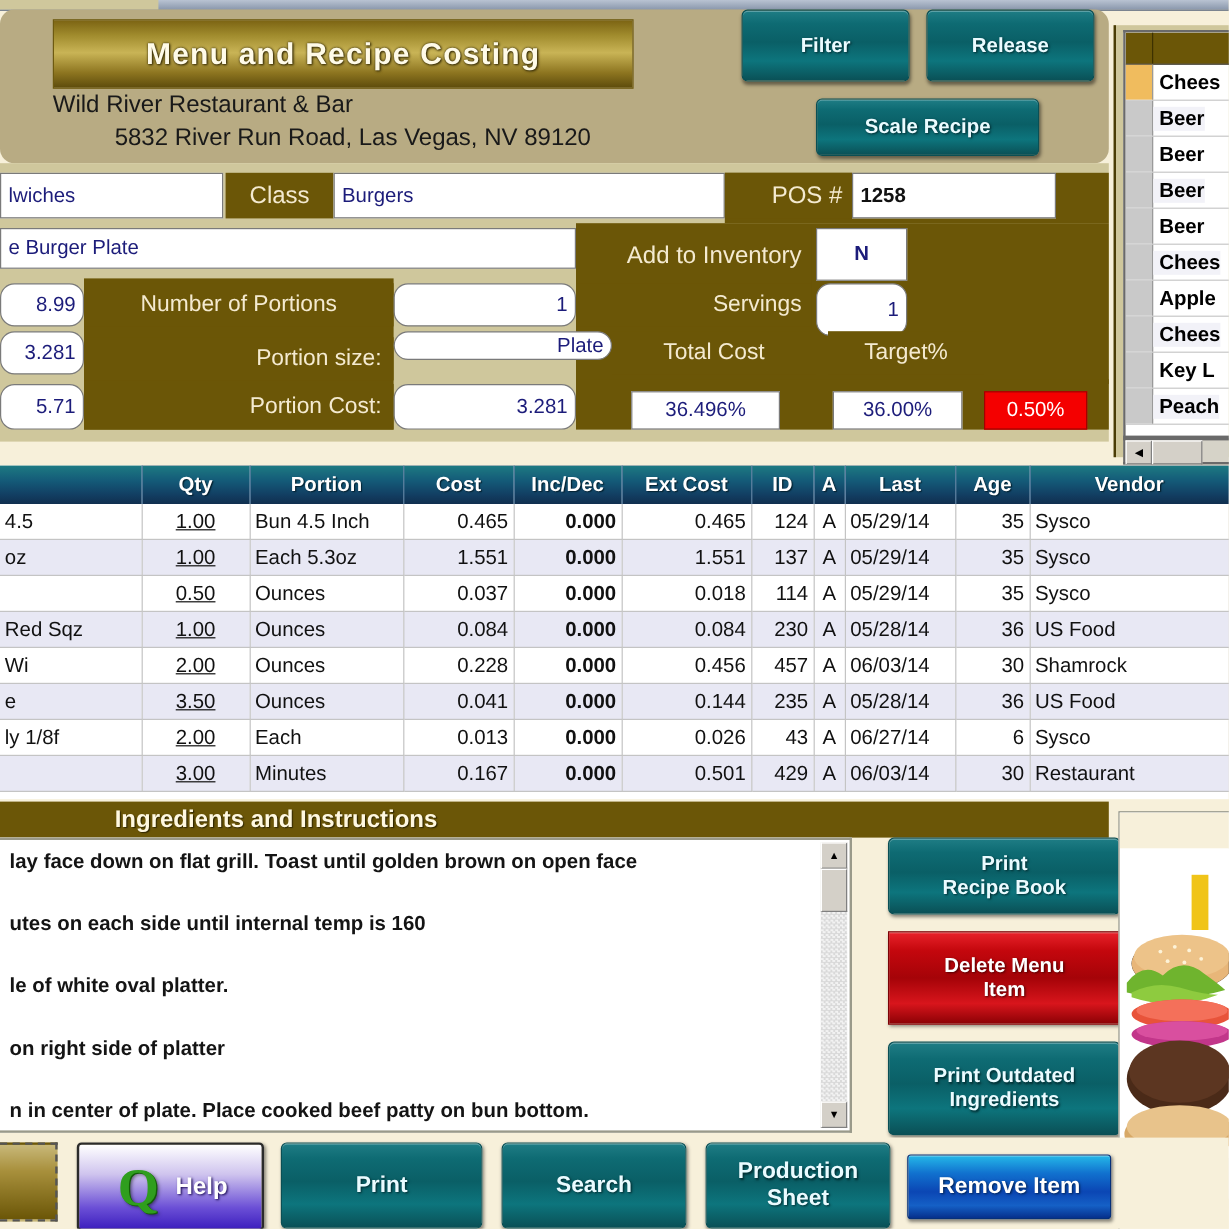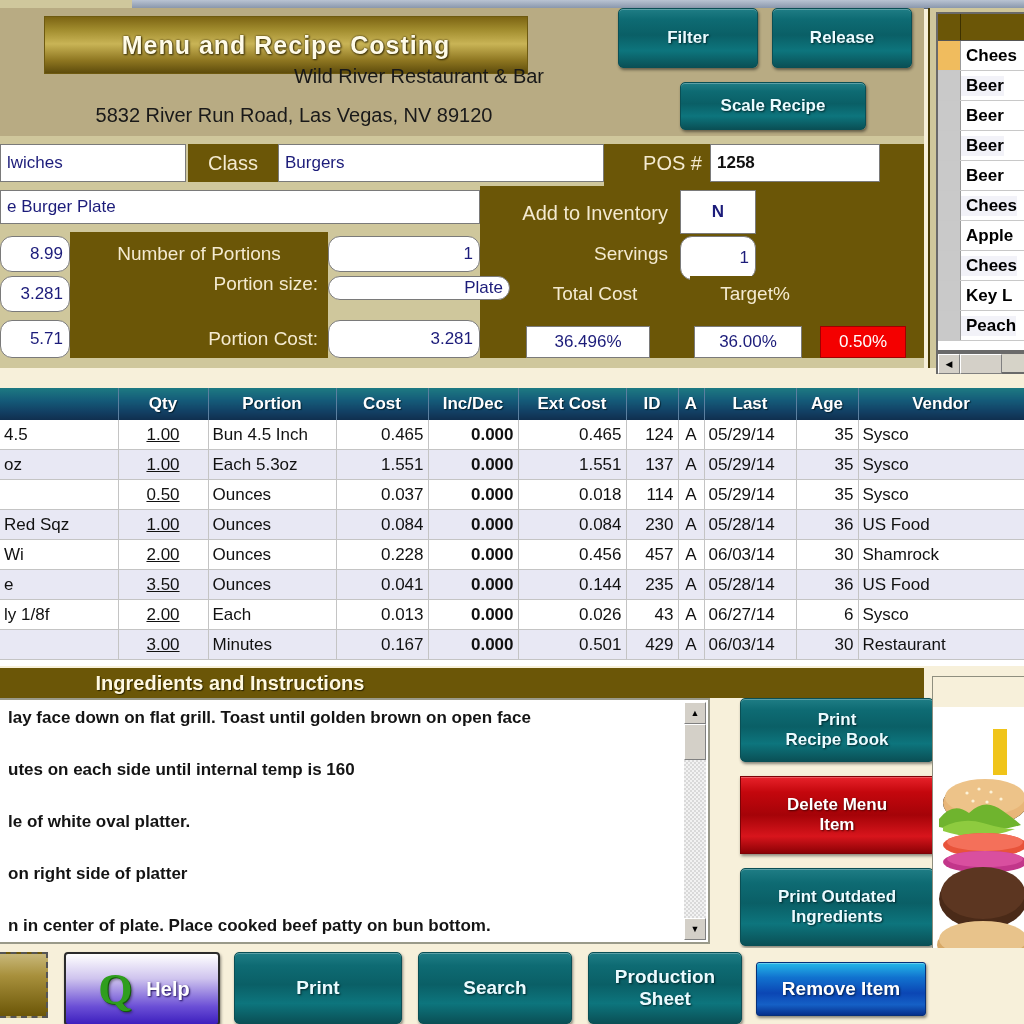--- a/index.html
+++ b/index.html
@@ -12,30 +12,30 @@
   }
   #app{position:relative;width:1024px;height:1024px;}
 
   
   .winstrip{position:absolute;left:0;top:0;width:1024px;height:8px;
     background:linear-gradient(#b9c3d2,#8a97ac);border-bottom:1px solid #5d6a7d;}
   .winstrip .lcap{position:absolute;left:0;top:0;width:132px;height:8px;background:#cfc79c;}
 
   
   .headerband{position:absolute;left:0;top:8px;width:924px;height:128px;
-    background:#b8ab83;}
+    background:#b8ab83;border-radius:12px;}
   .titleplate{position:absolute;left:44px;top:8px;width:482px;height:56px;
     background:linear-gradient(180deg,#7c6413 0%,#a08b2d 22%,#c9b456 48%,#8d7520 78%,#5e4c0c 100%);
     border:1px solid #6e5a10;}
   .titleplate span{
     display:block;line-height:56px;text-align:center;
     font-size:25px;font-weight:bold;letter-spacing:1px;color:#fffbe8;
     text-shadow:1px 1px 2px #3a2f06, 0 0 2px #2b2204;}
 
-  .rest-name{position:absolute;left:44px;top:57px;width:500px;text-align:right;
+  .rest-name{position:absolute;left:44px;top:68px;width:500px;text-align:left;
     font-size:20px;color:#191919;}
   .rest-addr{position:absolute;left:20px;top:96px;width:548px;text-align:center;
     font-size:20px;color:#191919;}
 
   
   .tealbtn{
     background:linear-gradient(180deg,#1f7d85 0%,#0e6b73 18%,#0a5f66 45%,#0d757d 72%,#0a5056 100%);
     border:1px solid #0a4f55;border-radius:5px;
     color:#eafbff;font-weight:bold;text-align:center;
     text-shadow:1px 1px 2px #00282c;
@@ -92,41 +92,41 @@
   
   #price-field{position:absolute;left:0;top:236px;width:70px;height:36px;}
   #portions-label{position:absolute;left:70px;top:236px;width:258px;height:36px;justify-content:center;}
   #portions-field{position:absolute;left:328px;top:236px;width:152px;height:36px;}
   #servings-label{position:absolute;left:480px;top:236px;width:196px;height:36px;justify-content:flex-end;
      padding-right:8px;}
   #servings-field{position:absolute;left:680px;top:236px;width:76px;height:44px;}
 
   
   #cost-field{position:absolute;left:0;top:276px;width:70px;height:36px;}
-  #portionsize-label{position:absolute;left:70px;top:266px;width:258px;height:36px;justify-content:flex-end;
+  #portionsize-label{position:absolute;left:70px;top:281px;width:258px;height:36px;justify-content:flex-end;
      padding-right:10px;}
   #portionsize-field{position:absolute;left:328px;top:276px;width:182px;height:24px;}
   #totalcost-label{position:absolute;left:510px;top:276px;width:170px;height:36px;justify-content:center;}
   #targetpct-label{position:absolute;left:690px;top:276px;width:130px;height:36px;justify-content:center;}
 
   
   #margin-field{position:absolute;left:0;top:320px;width:70px;height:38px;}
   #portioncost-label{position:absolute;left:70px;top:320px;width:258px;height:38px;justify-content:flex-end;
      padding-right:10px;}
   #portioncost-field{position:absolute;left:328px;top:320px;width:152px;height:38px;}
   #foodcost-field{position:absolute;left:526px;top:326px;width:124px;height:32px;justify-content:center;}
   #target-field{position:absolute;left:694px;top:326px;width:108px;height:32px;justify-content:center;}
   #variance-field{position:absolute;left:820px;top:326px;width:86px;height:32px;justify-content:center;
     background:#f40000;color:#fff;border:1px solid #a10000;}
 
   
   .olive-bg{position:absolute;background:#6b5607;}
 
   
-  .sidebar{position:absolute;left:928px;top:8px;width:96px;height:360px;
+  .sidebar{position:absolute;left:928px;top:21px;width:96px;height:360px;
      background:#cfc79c;border-left:2px solid #4a3c05;box-sizing:border-box;}
   .sb-inner{position:absolute;left:6px;top:4px;width:90px;height:340px;
      border:2px solid #6a6a6a;border-right:none;background:#fff;box-sizing:border-box;overflow:hidden;}
   .sb-head{height:26px;background:#6b5607;border-bottom:1px solid #555;display:flex;}
   .sb-head .gut{width:22px;border-right:1px solid #3d3100;}
   .sb-row{height:29px;display:flex;align-items:center;border-bottom:1px solid #c8c8c8;
      font-size:17px;font-weight:bold;color:#000;white-space:nowrap;}
   .sb-row .gut{width:22px;height:100%;background:#c9c9c9;border-right:1px solid #9a9a9a;flex:none;}
   .sb-row.sel .gut{background:#f0bc5e;}
   .sb-row .txt{padding-left:5px;overflow:hidden;}

